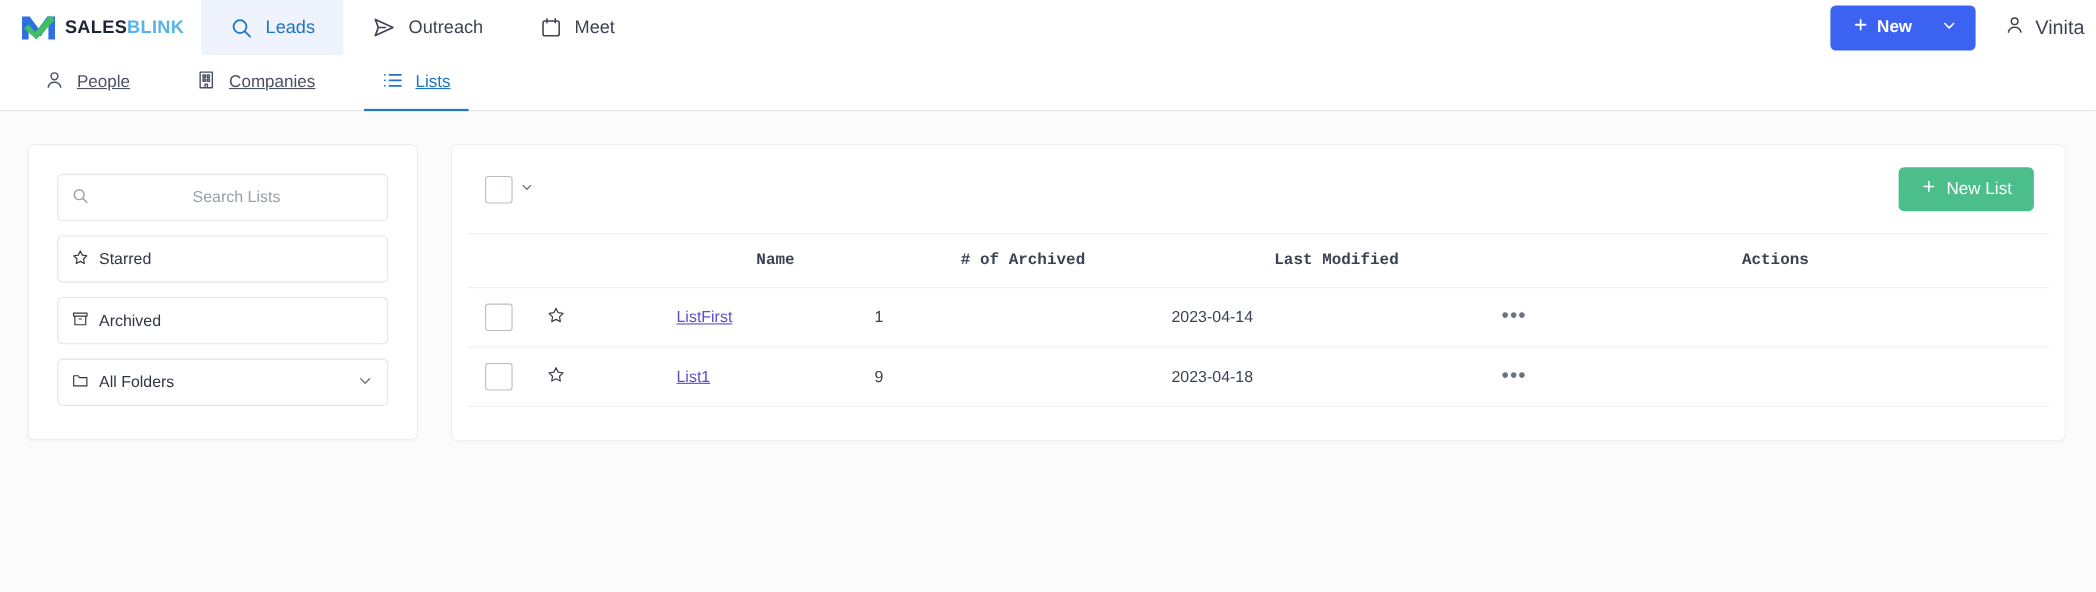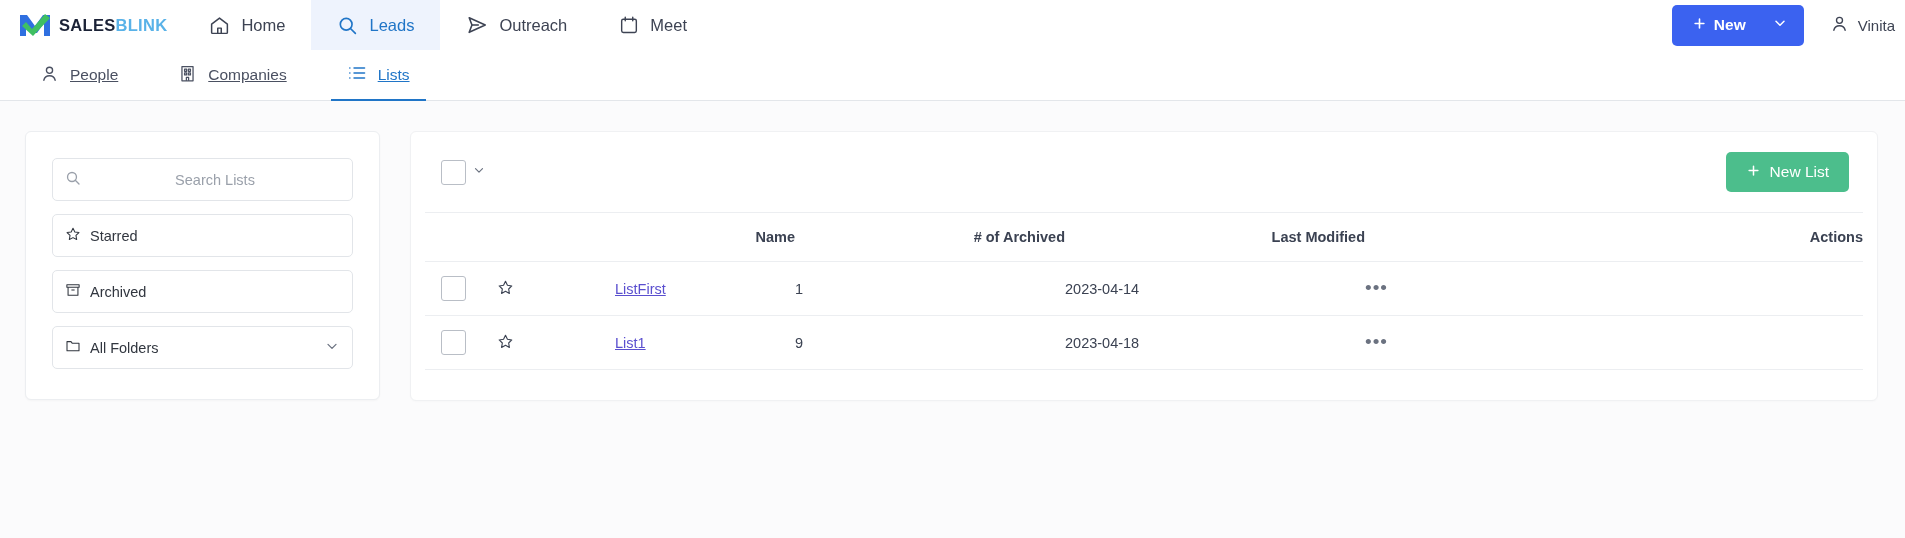--- a/index.html
+++ b/index.html
@@ -45,21 +45,21 @@
   .btn-new {
     display: flex; align-items: center; height: 41px;
     background: #3b62f0; color: #fff; border-radius: 5px;
     font-size: 15.5px; font-weight: bold; cursor: pointer;
     margin-right: 26px;
   }
   .btn-new .lbl { display: flex; align-items: center; gap: 7px; padding: 0 20px 0 20px; }
   .btn-new .caret { padding: 0 16px 0 6px; display: flex; align-items: center; }
   .user-chip {
     display: flex; align-items: center; gap: 9px;
-    font-size: 15px; color: #3d4353; cursor: pointer;
+    font-size: 18px; color: #3d4353; cursor: pointer;
     padding-right: 10px;
   }
 
   
   .subnav {
     height: 51px; background: #ffffff;
     border-bottom: 1px solid #e3e6ea;
     display: flex; align-items: stretch; padding-left: 10px;
     position: relative; z-index: 4;
   }
@@ -109,23 +109,24 @@
   }
   .btn-newlist {
     margin-left: auto; display: flex; align-items: center; gap: 9px;
     background: #4cbe8c; color: #fff; border-radius: 5px;
     height: 40px; padding: 0 20px; font-size: 15.5px; cursor: pointer;
   }
 
   table.lists { width: 100%; border-collapse: collapse; }
   table.lists thead th {
     font-size: 14.5px; color: #3b4252; font-weight: bold;
-    text-align: right; padding: 16px 0 16px 0;
+    text-align: center; padding: 16px 0 16px 0;
     border-top: 1px solid #eceef1; border-bottom: 1px solid #eceef1;
     background: #fff;
+    font-family: Liberation Mono, monospace;
   }
   table.lists tbody td {
     padding: 14px 0; border-bottom: 1px solid #eceef1;
     font-size: 14.5px; color: #3b4252; vertical-align: middle;
   }
   .c-chk   { width: 72px; padding-left: 16px !important; }
   .c-star  { width: 118px; }
   .c-name  { width: 180px; }
   .c-count { width: 270px; }
   .c-date  { width: 300px; }
@@ -150,29 +151,20 @@
           <path d="M8 10 L14 17 L27 2 L32 6 L15 24 L4 14 Z" fill="#3fbf62"></path>
         </svg>
       </span>
       <span class="logo-text">
         <span class="s1">SALES</span><span class="s2">BLINK</span>
       </span>
     </div>
 
     <div class="nav-items">
 
-      <div class="nav-item">
-        <span class="ico">
-          <svg width="21" height="21" viewBox="0 0 24 24" fill="none" stroke="#3d4353" stroke-width="1.7" stroke-linecap="round" stroke-linejoin="round">
-            <path d="M3 10.5 L12 3.5 L21 10.5 V20 a1 1 0 0 1-1 1 H4 a1 1 0 0 1-1-1 Z"></path>
-            <path d="M10 21 v-6 h4 v6"></path>
-          </svg>
-        </span>
-        <span>Home</span>
-      </div>
 
       <div class="nav-item active">
         <span class="ico">
           <svg width="21" height="21" viewBox="0 0 24 24" fill="none" stroke="#2075c7" stroke-width="1.9" stroke-linecap="round">
             <circle cx="10.5" cy="10.5" r="6.7"></circle>
               <path d="M15.4 15.4 L21 21"></path>
           </svg>
         </span>
         <span>Leads</span>
       </div>

